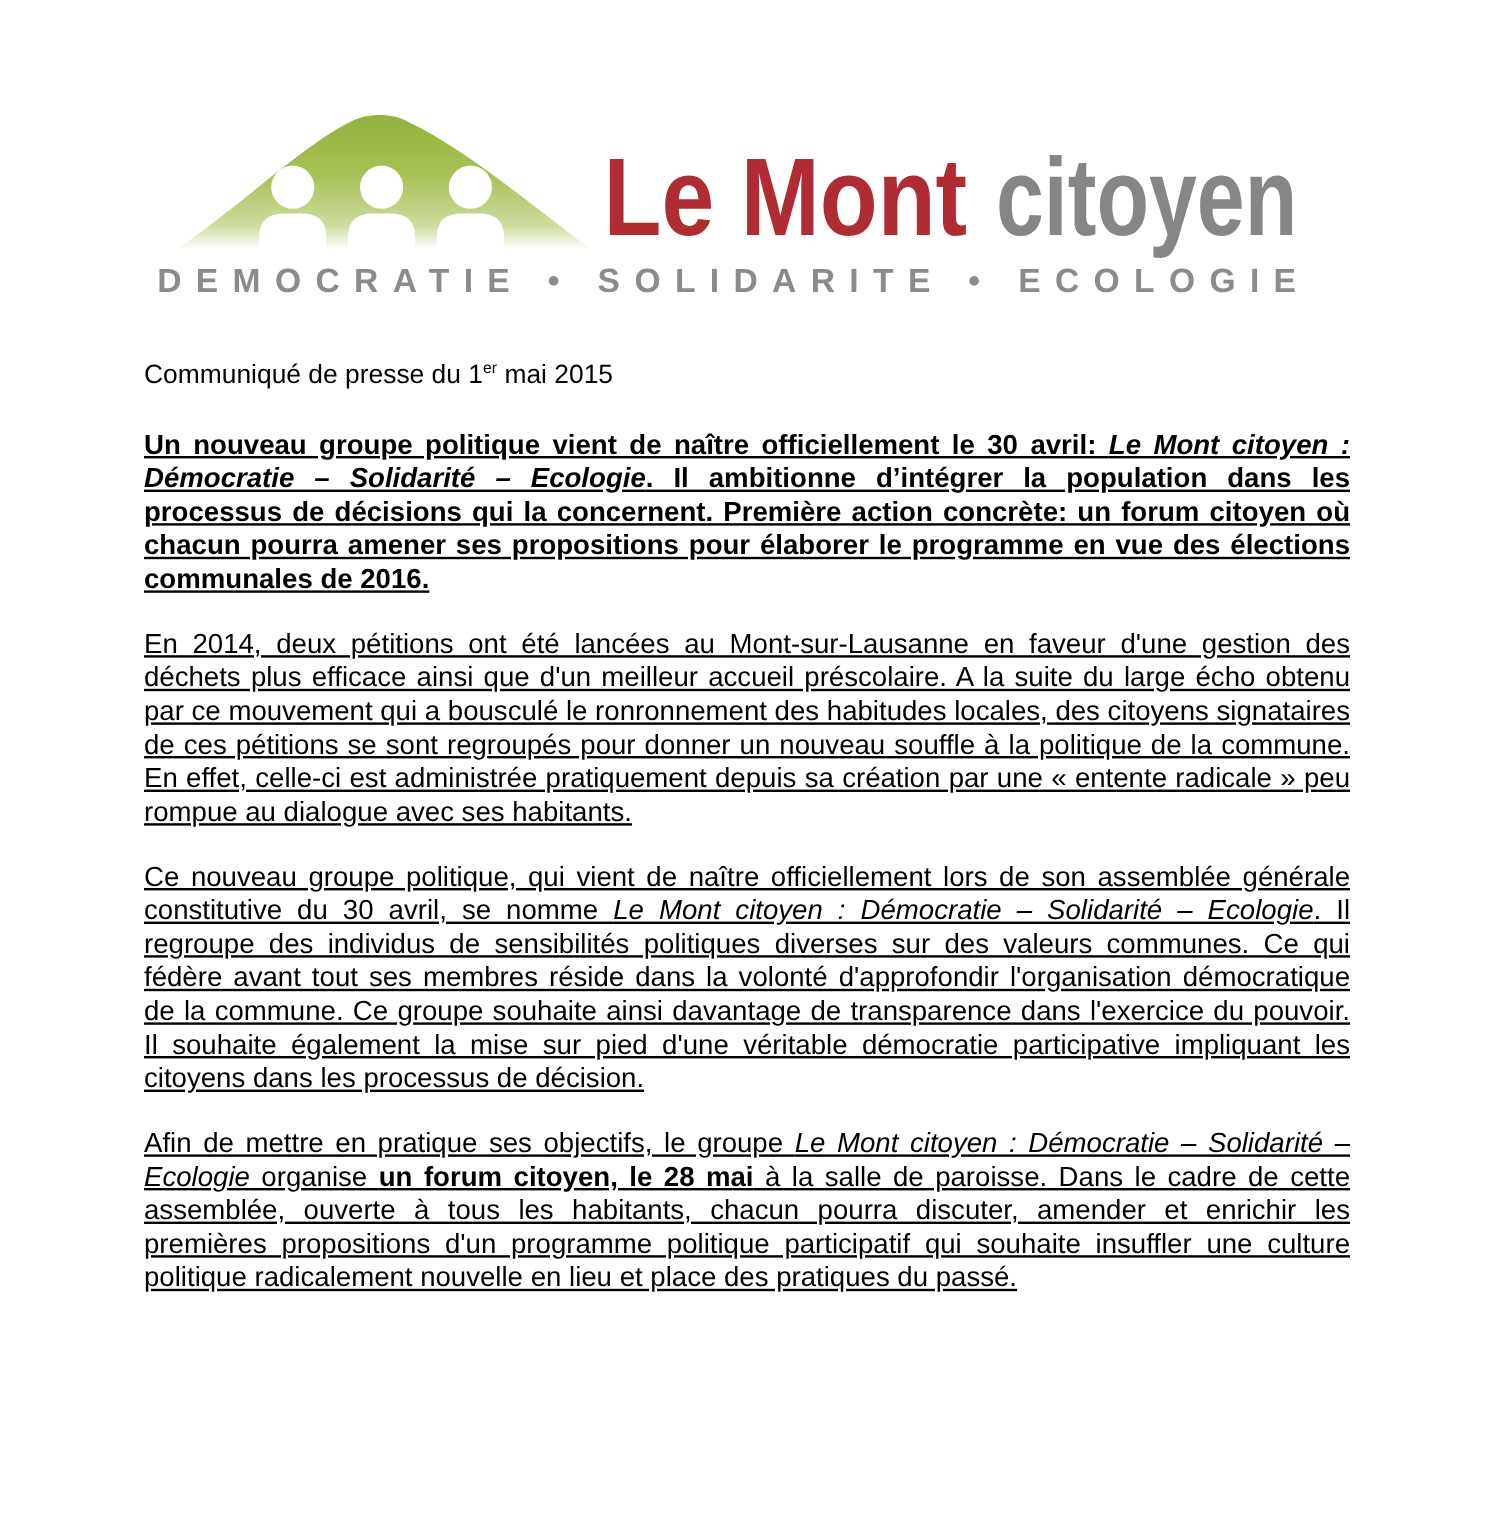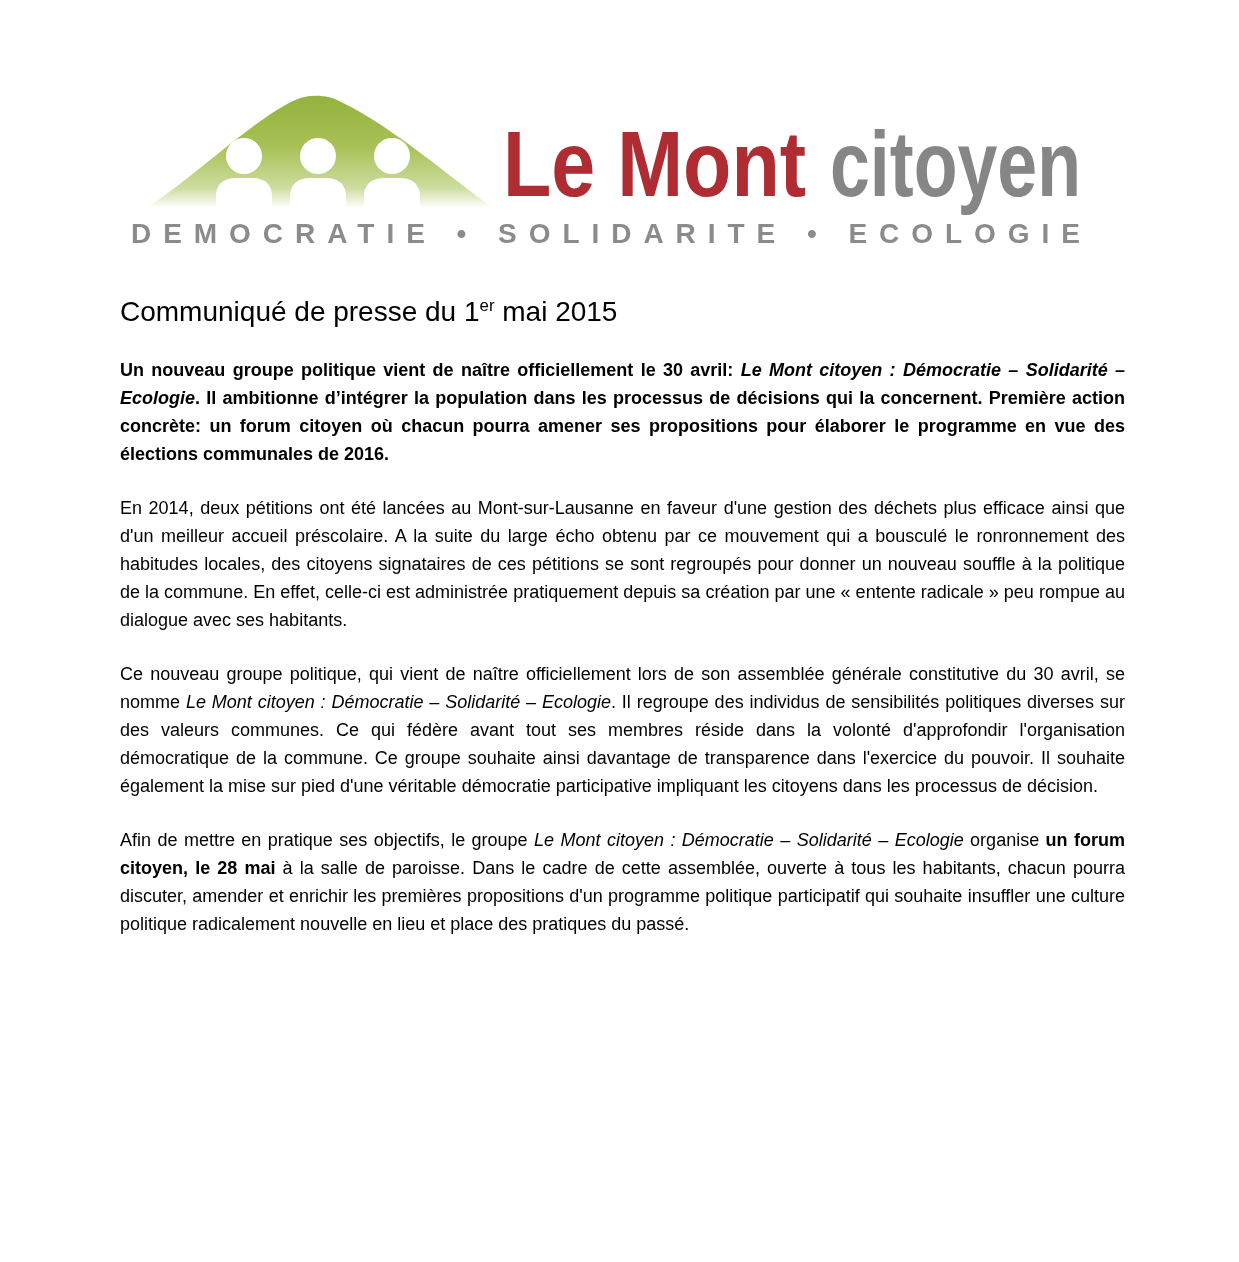--- a/index.html
+++ b/index.html
@@ -32,40 +32,41 @@
   .tagline-text {
     font-family: "Liberation Sans", sans-serif;
     font-weight: bold;
   }
   .content {
     margin-left: 120px;
     width: 1005px;
   }
   .dateline {
     margin: 28px 0 0 0;
-    font-size: 28px;
+    font-size: 22px;
     line-height: 28px;
   }
   .dateline sup, .para sup {
     font-size: 0.6em;
     vertical-align: super;
     line-height: 0;
   }
   .heading {
     margin: 34px 0 0 0;
     font-size: 30px;
     font-weight: bold;
     line-height: 40px;
     text-align: justify;
   }
   .para {
     margin: 26px 0 0 0;
-    font-size: 18px;
+    font-size: 23px;
     line-height: 28px;
     text-align: justify;
+    text-decoration: underline;
   }
   .para.lead {
     margin-top: 30px;
     font-weight: bold;
   }
   .seg-n { font-weight: inherit; font-style: normal; }
   .seg-b { font-weight: bold; }
   .seg-i { font-style: italic; }
   .seg-bi { font-weight: bold; font-style: italic; }
 </style>

